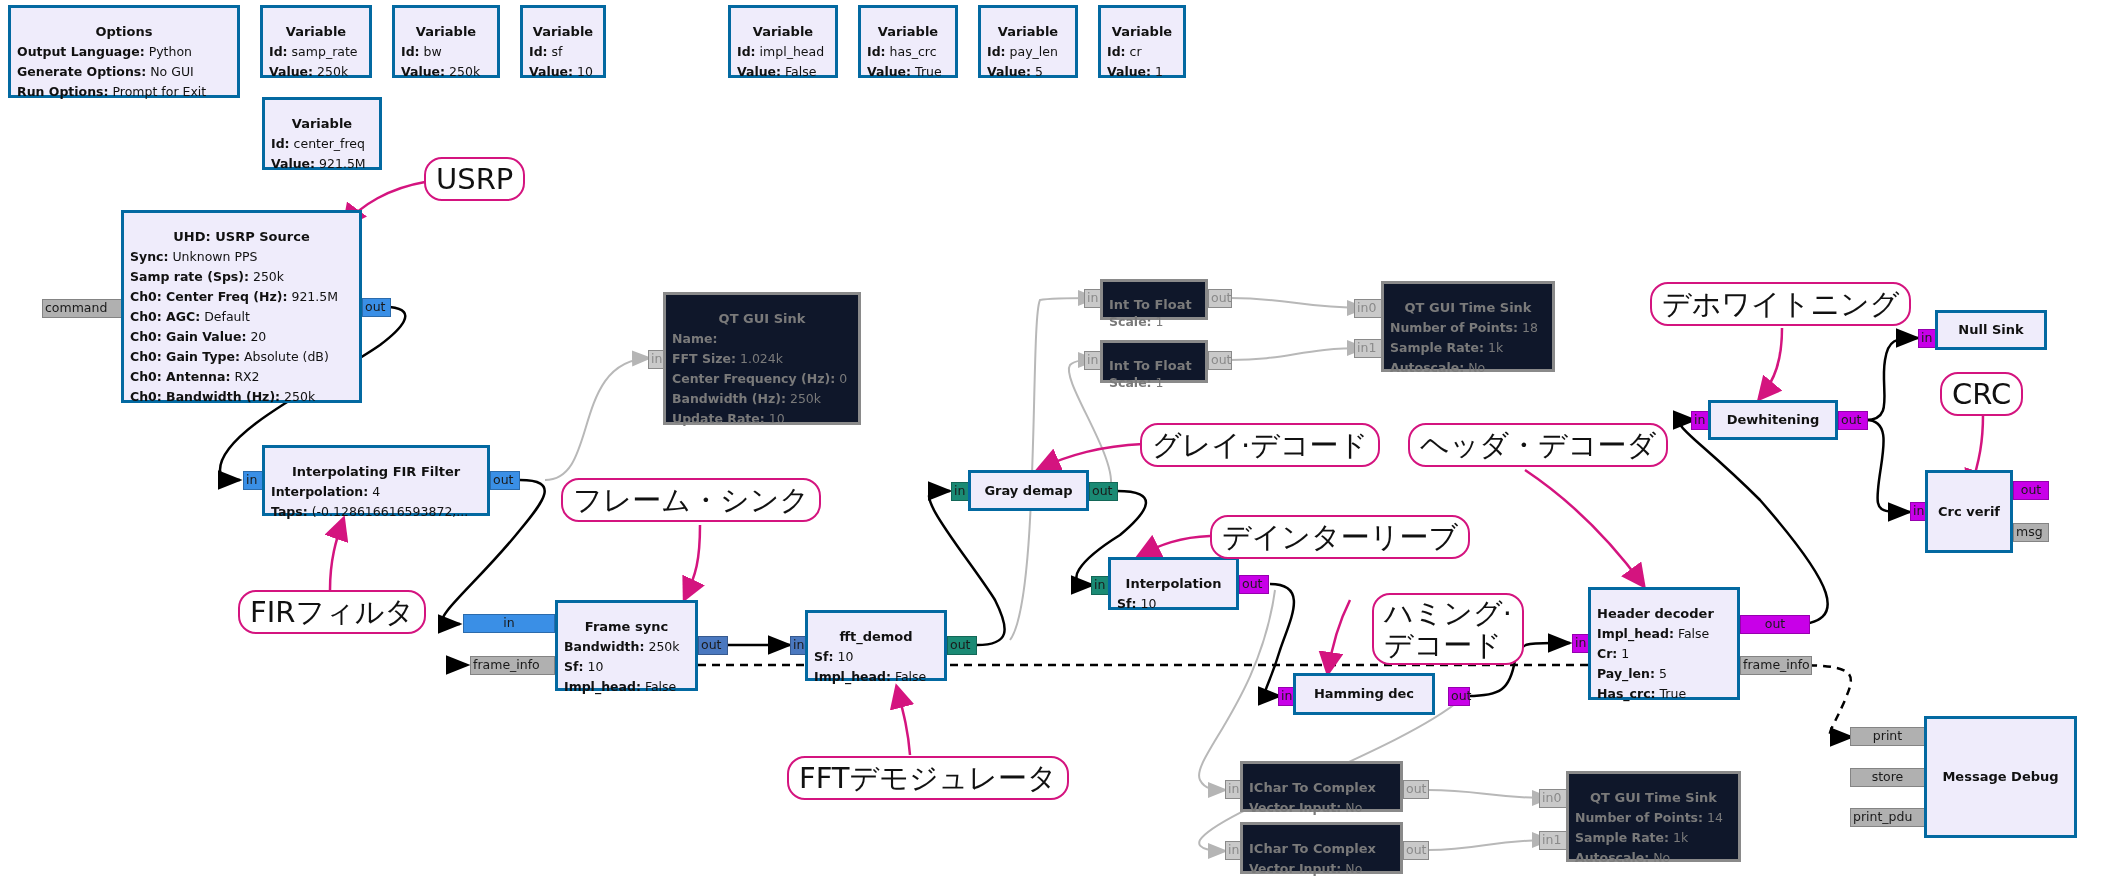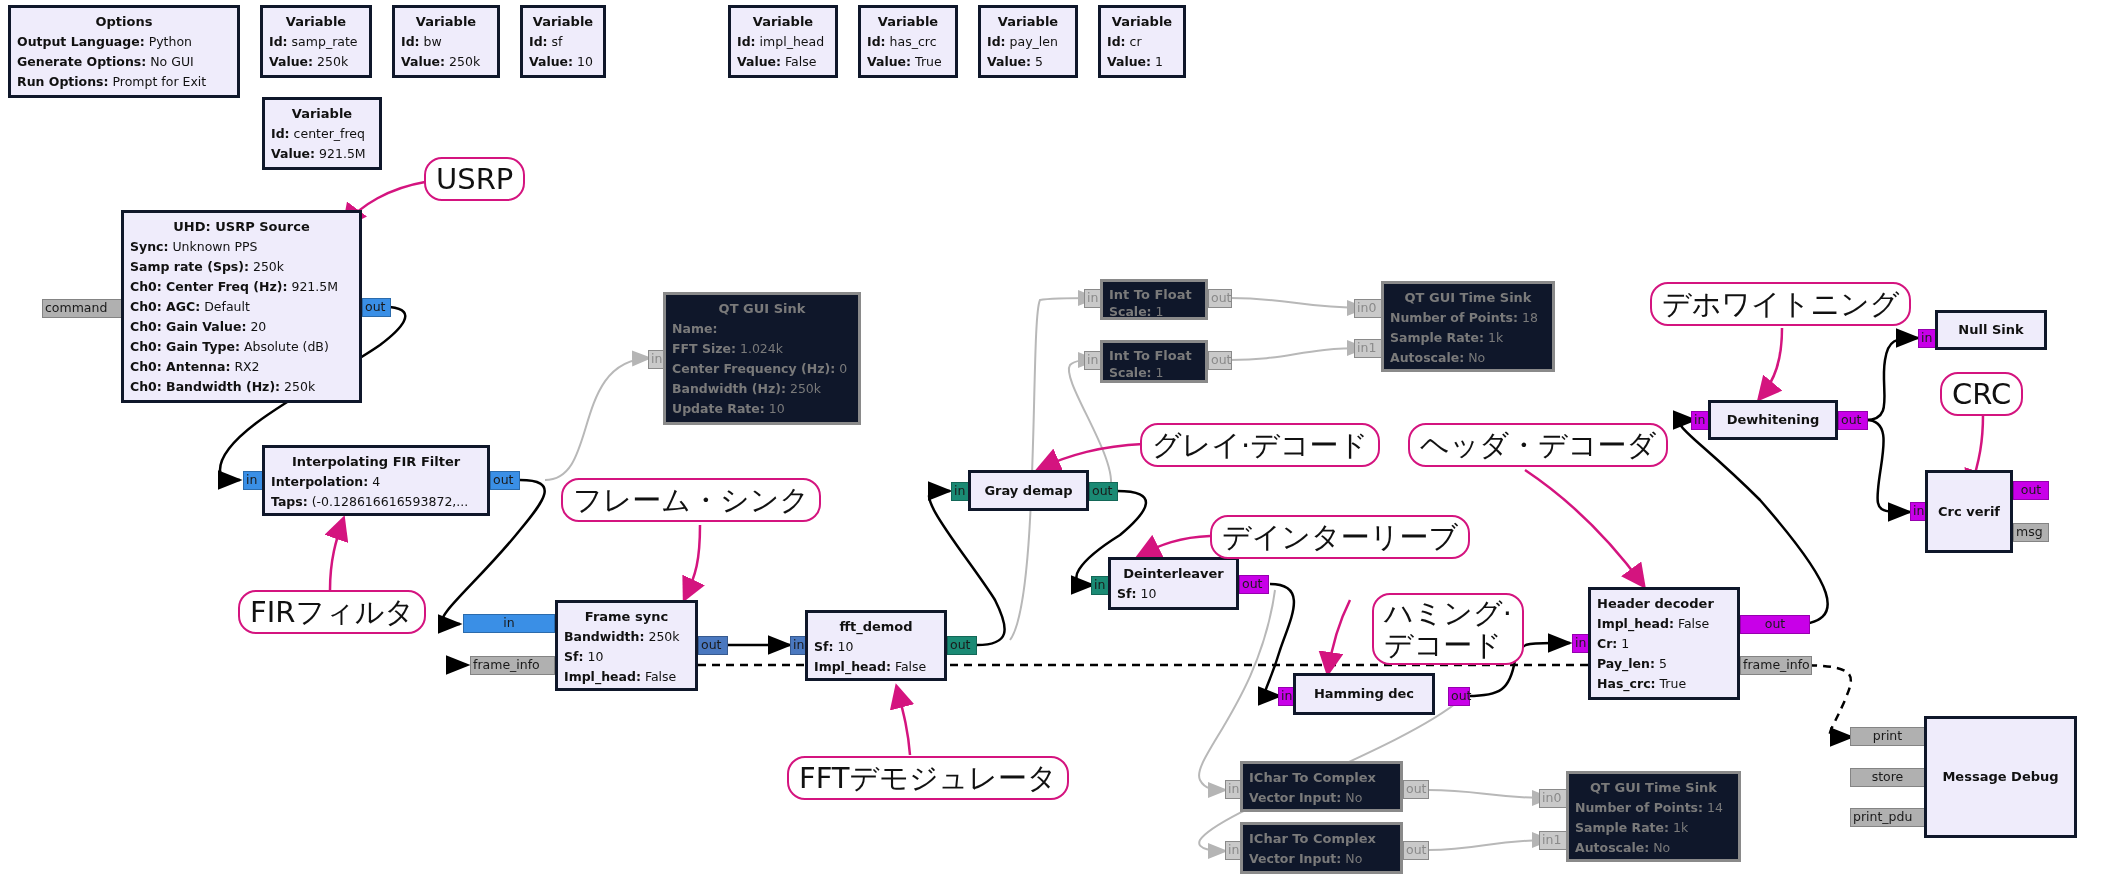--- a/index.html
+++ b/index.html
@@ -1,18 +1,18 @@
 <!DOCTYPE html>
 <html><head>
 <meta charset="utf-8">
 <style>
   html,body{margin:0;padding:0;background:#ffffff;}
   body{width:2117px;height:892px;position:relative;overflow:hidden;font-family:"DejaVu Sans","Liberation Sans",sans-serif;}
   #wires{position:absolute;left:0;top:0;width:2117px;height:892px;pointer-events:none;}
-  .blk{position:absolute;box-sizing:border-box;background:#efecfb;border:3px solid #0f172a;font-size:12.5px;line-height:20px;color:#111;padding:4px 6px;}
+  .blk{position:absolute;box-sizing:border-box;background:#efecfb;border:3px solid #0369a1;font-size:12.5px;line-height:20px;color:#111;padding:14px 6px;}
   .blk.dis{background:#0f172a;border-color:#8a8a8a;color:#7a7a7a;}
   .blk .t{font-weight:bold;text-align:center;font-size:13px;}
   .blk .c{display:flex;align-items:center;justify-content:center;height:100%;font-weight:bold;font-size:13px;}
   .blk .r b{font-weight:bold;}
   .port{position:absolute;box-sizing:border-box;font-size:12.5px;line-height:16px;height:19px;padding:0 2px;color:#1a1a1a;border:1px solid rgba(0,0,0,0.25);}
   .p-blue{background:#3a8fe6;}
   .p-blue2{background:#4a78bf;}
   .p-teal{background:#1a8a74;}
   .p-mag{background:#c800e8;}
   .p-gray{background:#b0b0b0;}
@@ -179,21 +179,21 @@
 <div class="port p-teal" style="left:947px;top:636px;width:30px;">out</div>
 
 <div class="port p-teal" style="left:951px;top:482px;width:18px;">in</div>
 <div class="blk" style="left:968px;top:470px;width:121px;height:41px;">
   <div class="c">Gray demap</div>
 </div>
 <div class="port p-teal" style="left:1089px;top:482px;width:29px;">out</div>
 
 <div class="port p-teal" style="left:1091px;top:576px;width:18px;">in</div>
 <div class="blk" style="left:1108px;top:557px;width:131px;height:53px;">
-  <div class="t">Deinterleaver</div>
+  <div class="t">Interpolation</div>
   <div><b>Sf:</b> <span>10</span></div>
 </div>
 <div class="port p-mag" style="left:1239px;top:575px;width:30px;">out</div>
 
 <div class="port p-mag" style="left:1278px;top:687px;width:16px;">in</div>
 <div class="blk" style="left:1293px;top:673px;width:142px;height:42px;">
   <div class="c">Hamming dec</div>
 </div>
 <div class="port p-mag" style="left:1448px;top:687px;width:22px;">out</div>
 

